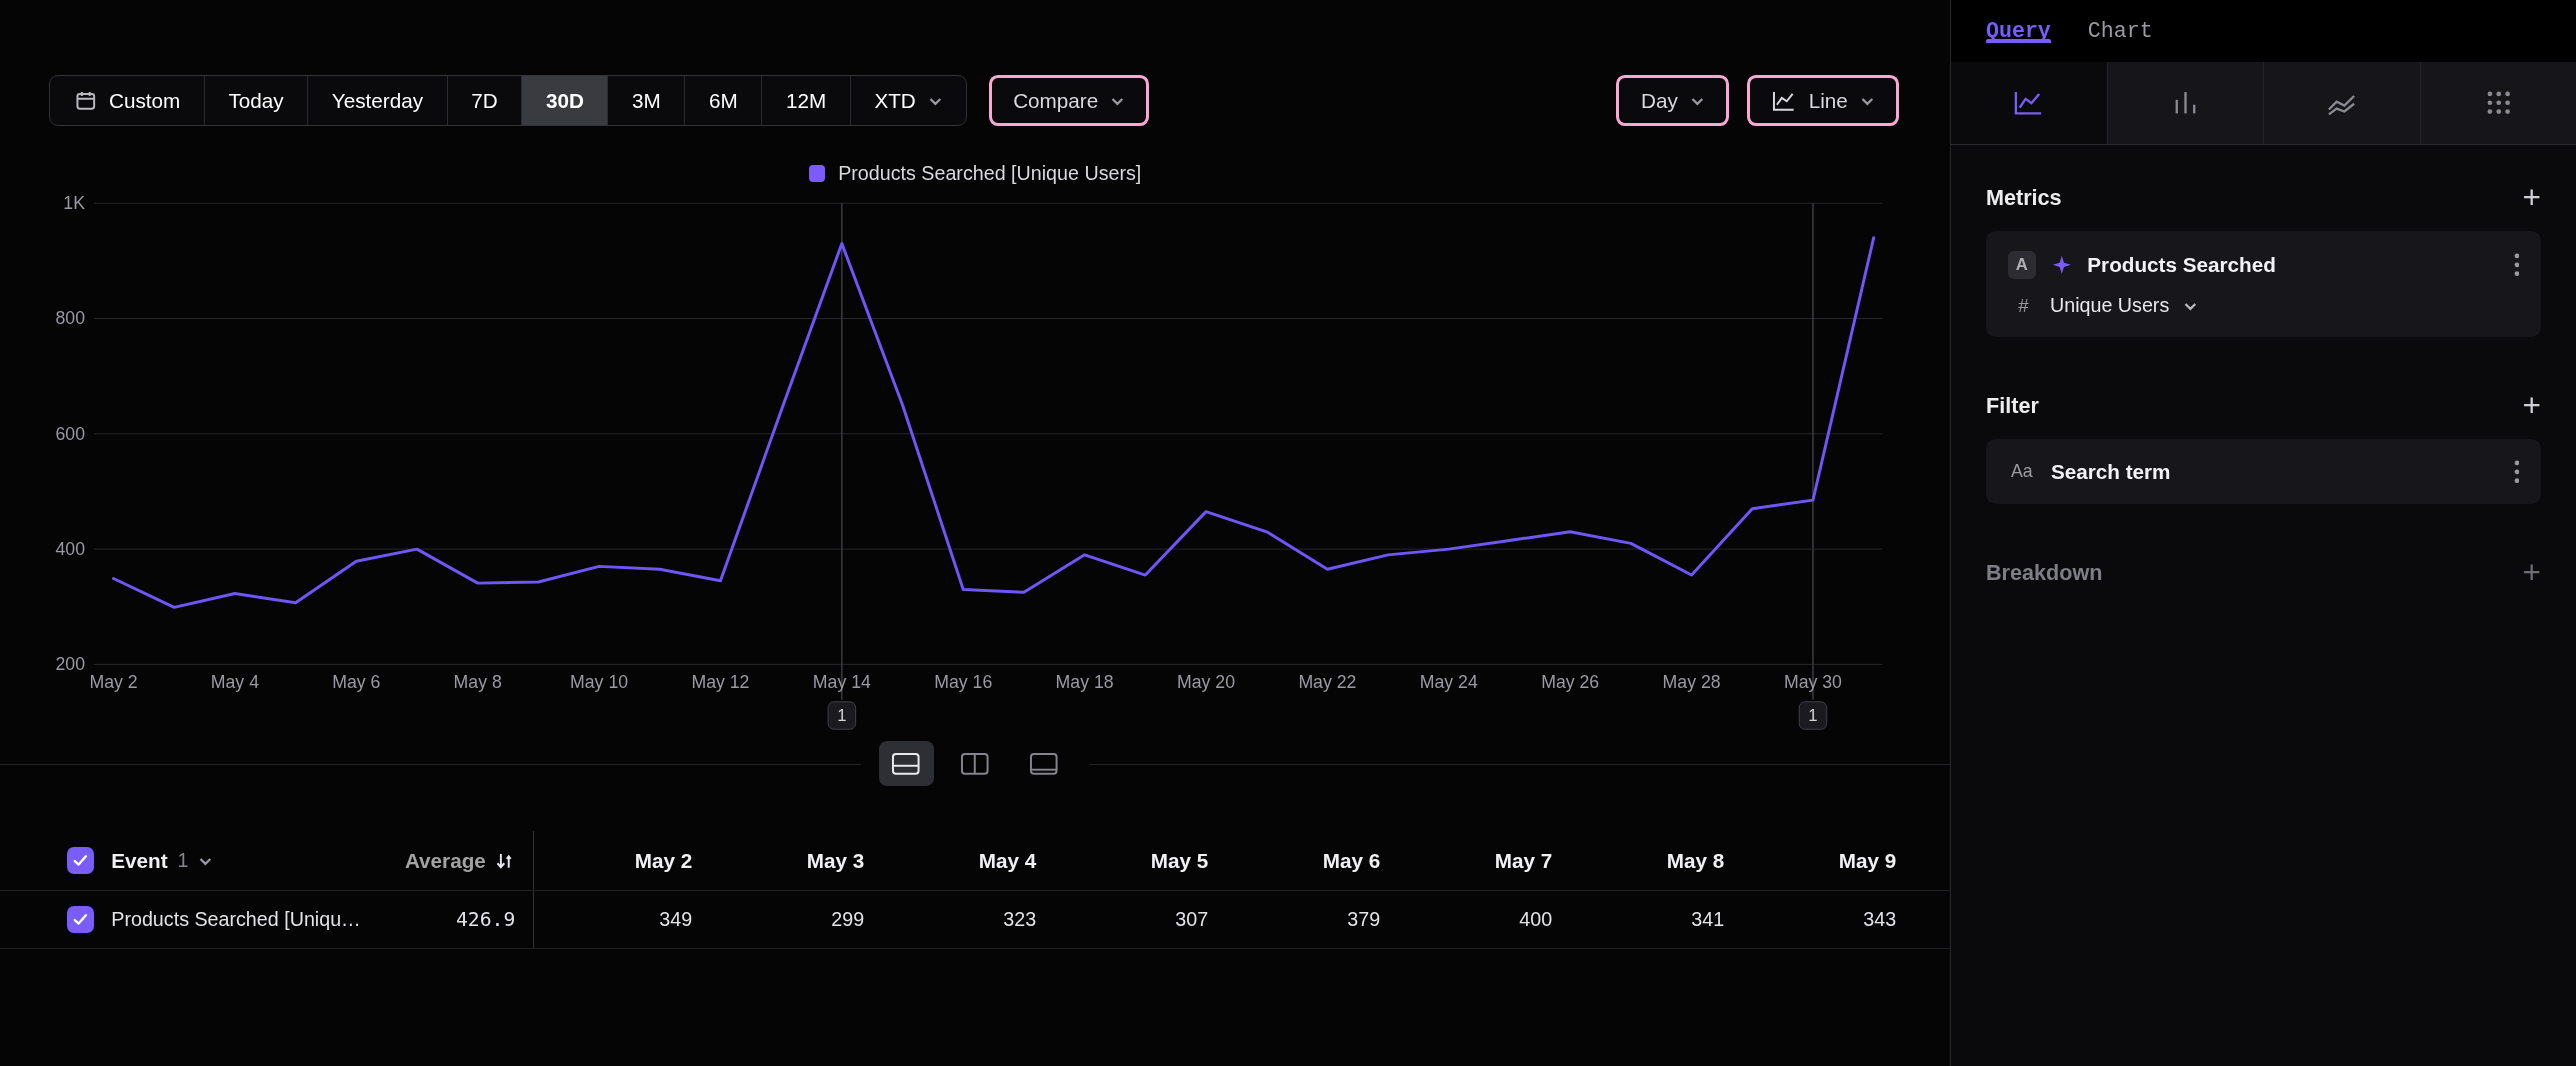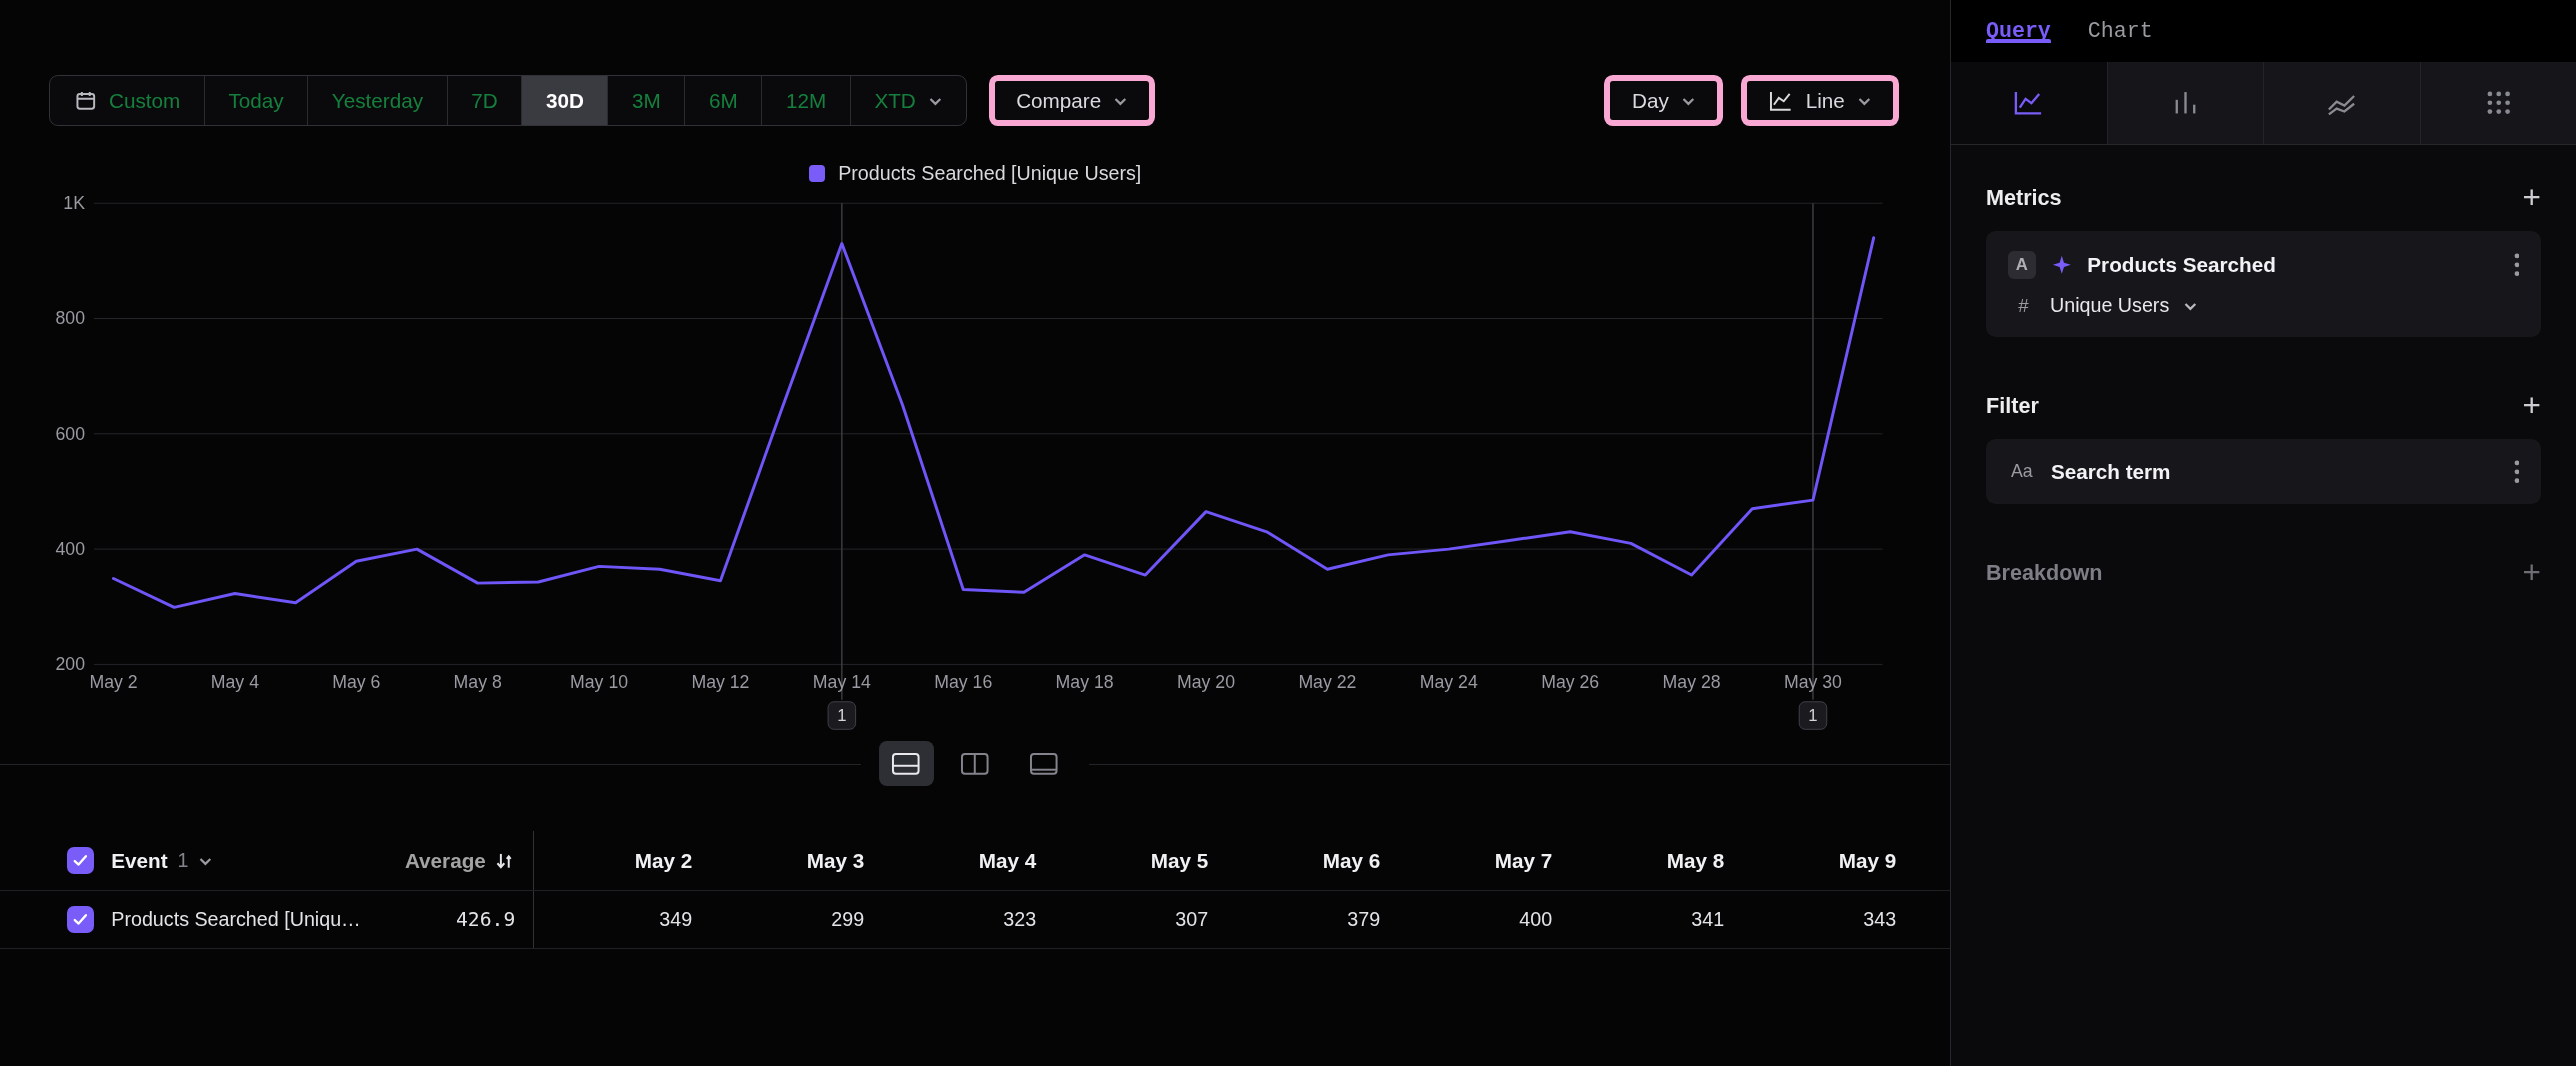--- a/index.html
+++ b/index.html
@@ -4,24 +4,24 @@
 <style>
   * { margin:0; padding:0; box-sizing:border-box; }
   html,body { width:2576px; height:1067px; background:#050506; font-family:"Liberation Sans", sans-serif; color:#e7e7ea; overflow:hidden; }
   .app { display:flex; width:2576px; height:1067px; }
 
   
   .main { position:relative; width:1951px; height:100%; border-right:1px solid #26262b; background:#050506; }
 
   .toolbar { position:absolute; top:75px; left:49px; right:51px; height:51px; display:flex; align-items:center; }
   .seg { display:flex; border:1px solid #313137; border-radius:8.9px; overflow:hidden; background:#0a0a0c; height:51px; }
-  .seg-btn { display:flex; align-items:center; gap:11.8px; padding:0 23.6px; font-size:20.7px; color:#15803d; border-right:1px solid #2b2b30; cursor:pointer; white-space:nowrap; background:transparent; }
+  .seg-btn { display:flex; align-items:center; gap:11.8px; padding:0 23.6px; font-size:20.7px; color:#ffffff; border-right:1px solid #2b2b30; cursor:pointer; white-space:nowrap; background:transparent; }
   .seg-btn:last-child { border-right:none; }
   .seg-btn.active { background:#3a3a41; color:#ffffff; font-weight:700; }
-  .btn { display:flex; align-items:center; gap:11.8px; height:51px; padding:0 21.6px; border:6px solid #f9a8d4; border-radius:8.9px; font-size:20.7px; color:#d9d9de; cursor:pointer; white-space:nowrap; background:#0a0a0c; }
+  .btn { display:flex; align-items:center; gap:11.8px; height:51px; padding:0 21.6px; border:3px solid #f9a8d4; border-radius:8.9px; font-size:20.7px; color:#d9d9de; cursor:pointer; white-space:nowrap; background:#0a0a0c; }
   .btn + .btn { margin-left:17.7px; }
   .ml { margin-left:21.6px; }
   .spacer { flex:1; }
   .chev { flex:none; }
 
   .legend { position:absolute; top:162px; left:0; width:100%; display:flex; justify-content:center; align-items:center; gap:12.8px; z-index:2; }
   .swatch { width:16.7px; height:16.7px; border-radius:3.9px; background:var(--accent); }
   .legend-label { font-size:19.7px; color:#d9d9de; }
 
   .chart-wrap { position:absolute; top:157px; left:39px; width:1860px; height:590px; }

